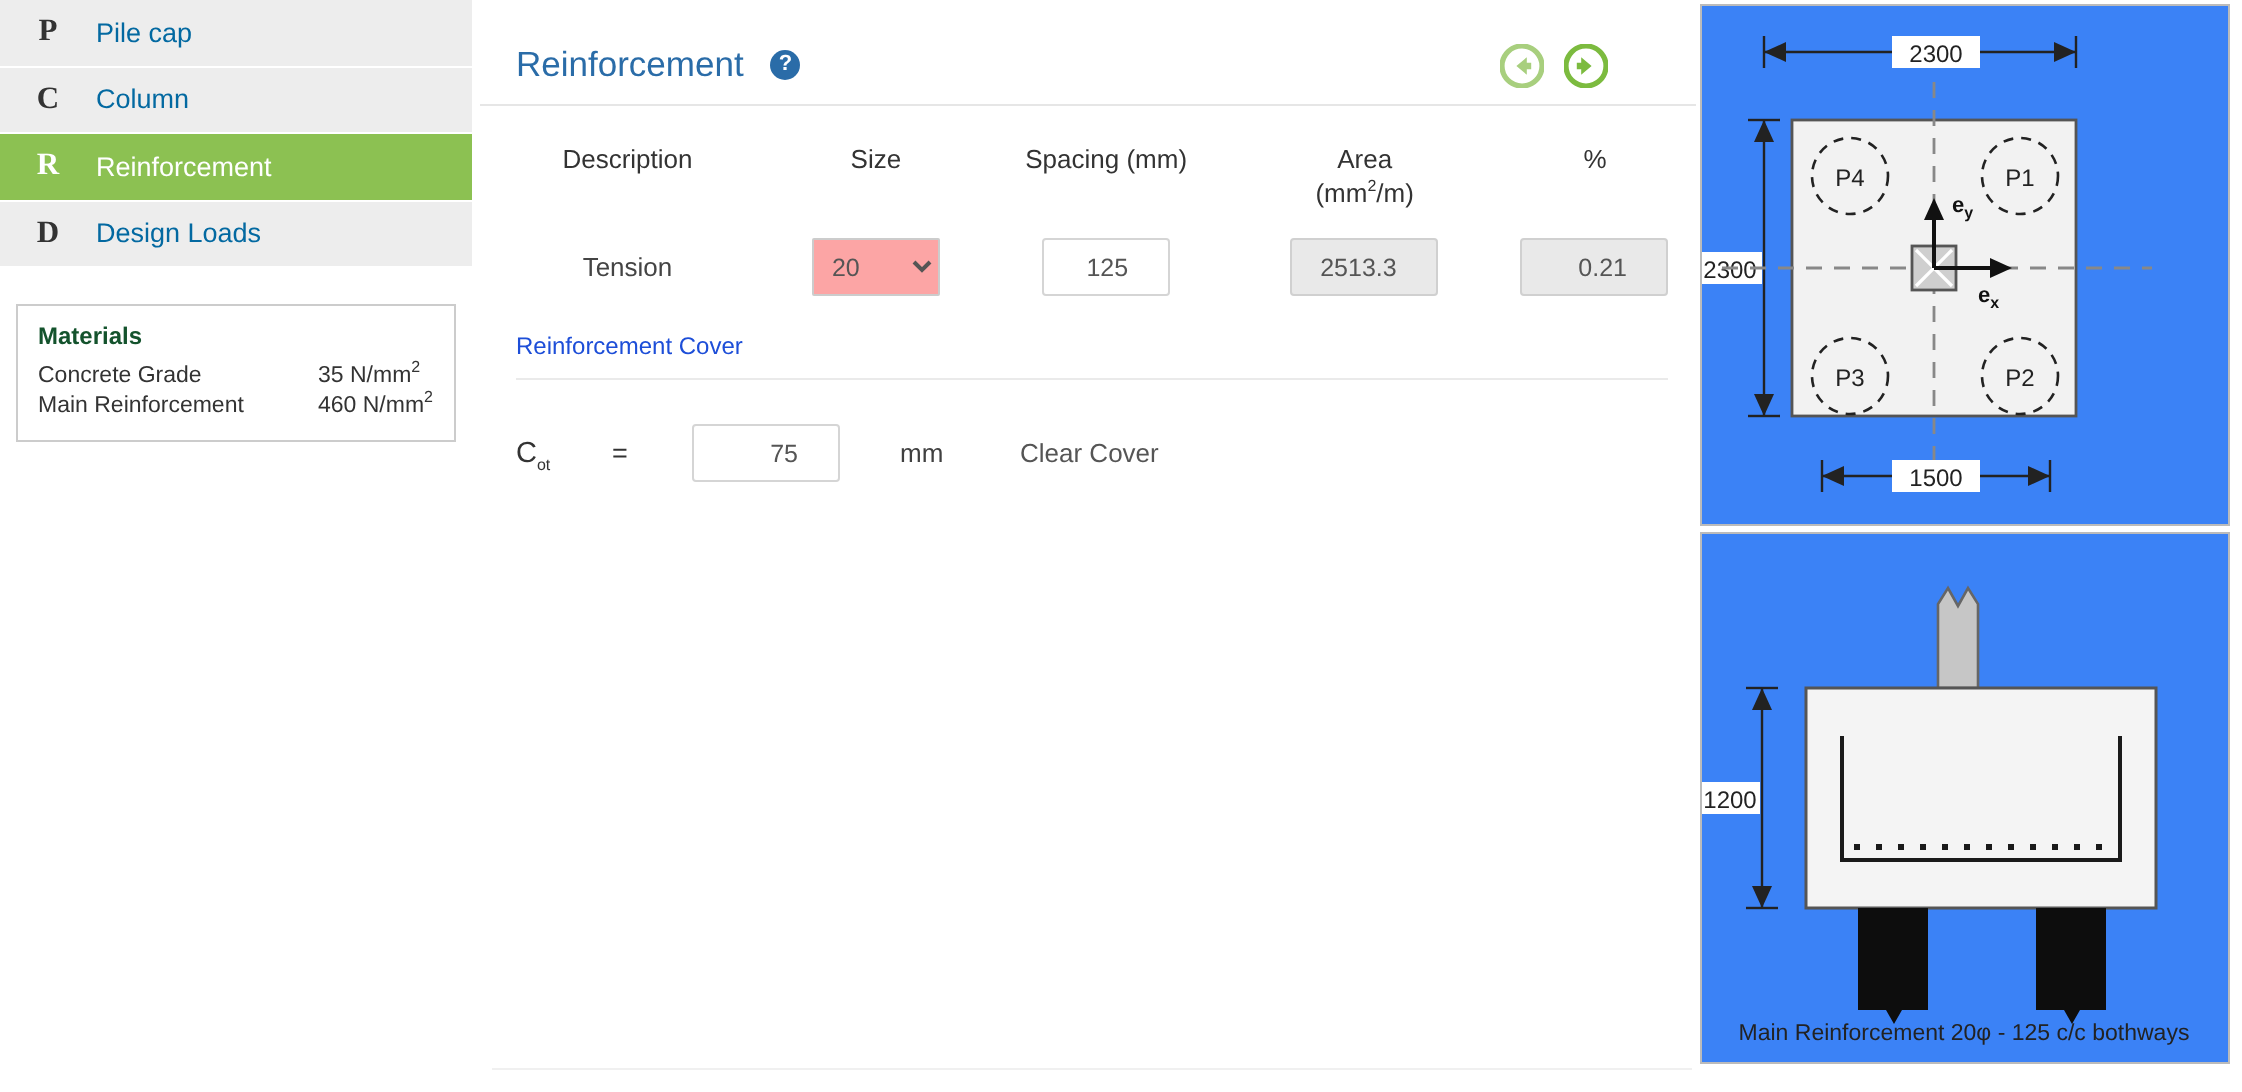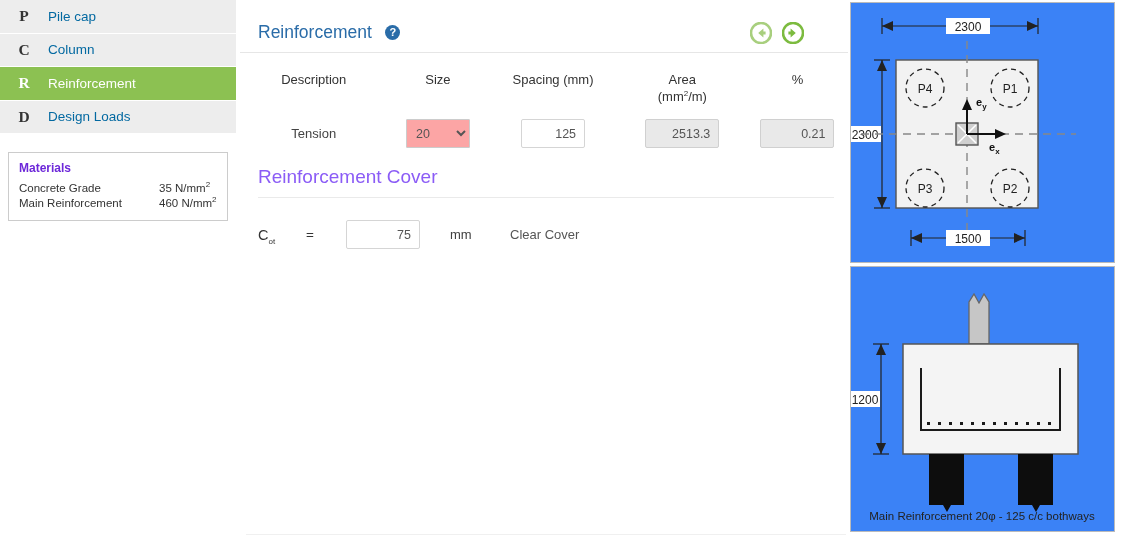--- a/index.html
+++ b/index.html
@@ -52,21 +52,21 @@
     position: absolute;
     left: 8px; top: 152px;
     width: 220px;
     border: 1px solid #cccccc;
     background: #ffffff;
     padding: 8px 10px 9px 10px;
   }
   .materials-title {
     font-size: 12px;
     font-weight: bold;
-    color: #6d28d9;
+    color: #14532d;
     margin-bottom: 6px;
   }
   .mat-row {
     display: flex;
     font-size: 11.5px;
     color: #333333;
     line-height: 15px;
   }
   .mat-name { flex: 0 0 140px; }
   .mat-val { flex: 1 1 auto; }
@@ -158,33 +158,33 @@
     border-radius: 1px;
   }
   input.txt {
     width: 64px; height: 29px;
     font-size: 12.5px;
     font-family: "Liberation Sans", sans-serif;
     color: #555555;
     border: 1px solid #d5d5d5;
     background: #ffffff;
     text-align: right;
-    padding-right: 8px;
+    padding-right: 20px;
     border-radius: 2px;
   }
   input.txt.ro {
     background: #e9e9e9;
     border: 1px solid #d0d0d0;
     color: #555555;
   }
   input.wide { width: 74px; }
 
   .sub-title {
-    font-size: 19px;
-    color: #8b5cf6;
+    font-size: 12px;
+    color: #1d4ed8;
     padding: 10px 0 9px 18px;
   }
   .thin-rule {
     height: 1px;
     background: #eaeaea;
     margin: 0 14px 0 18px;
   }
   .cover-row {
     display: flex;
     align-items: center;

